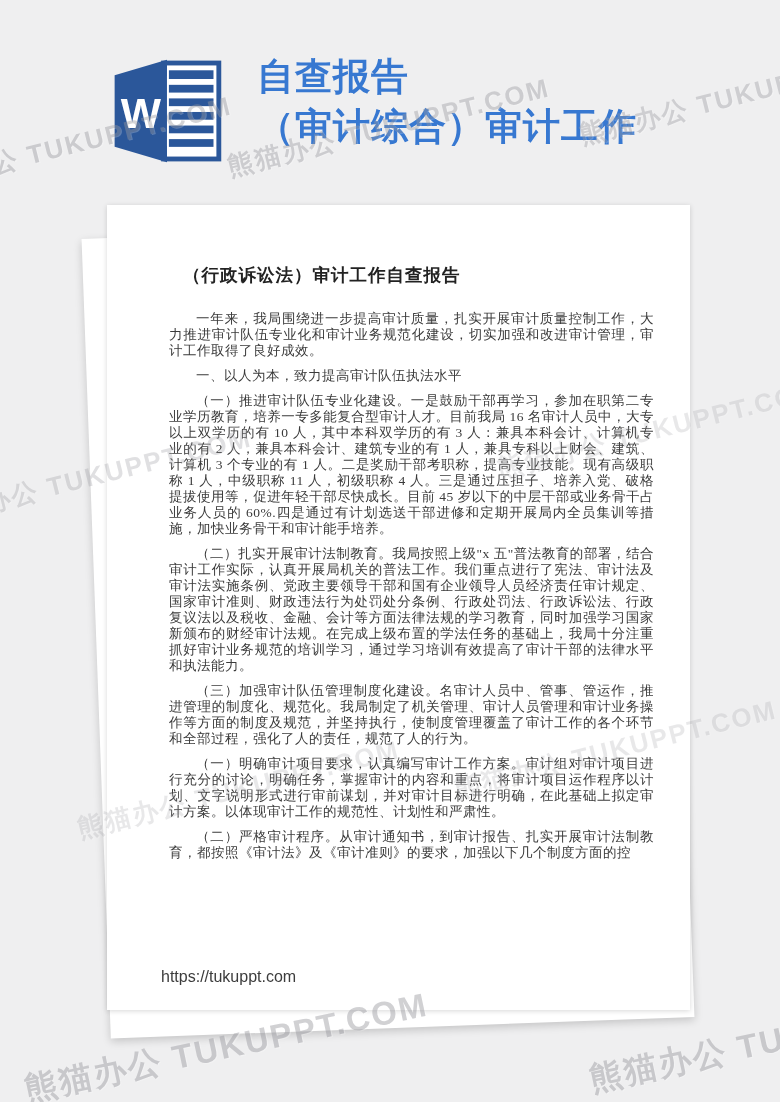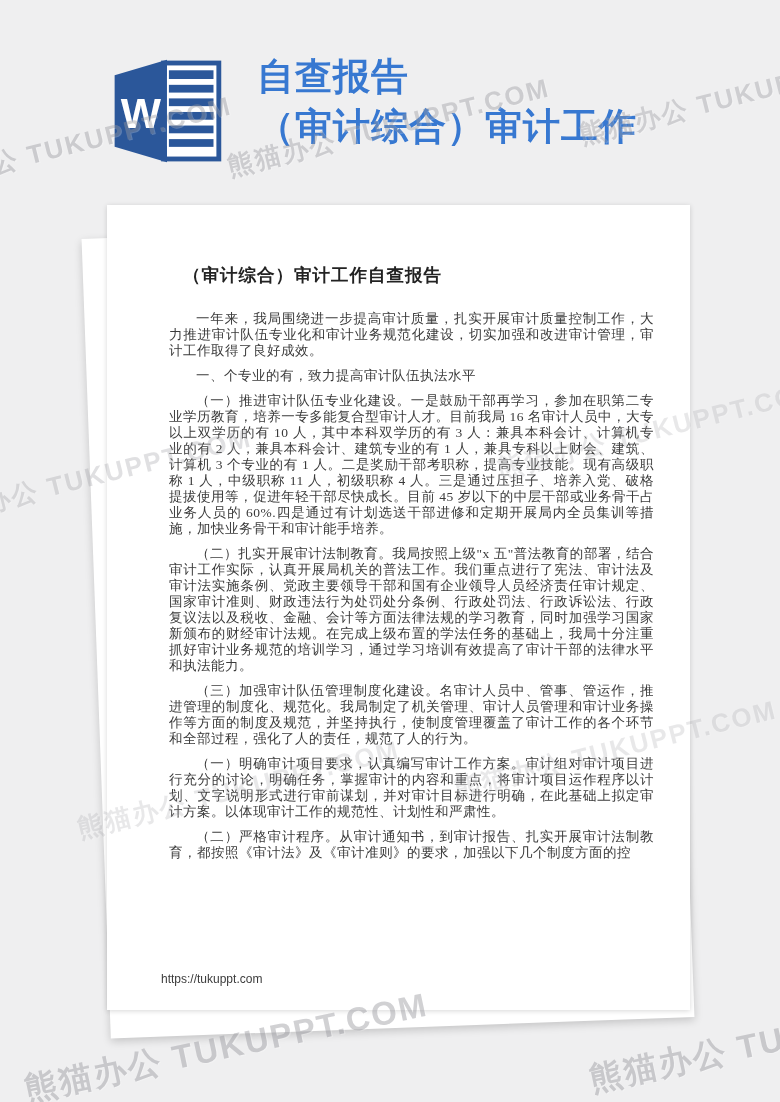--- a/index.html
+++ b/index.html
@@ -39,42 +39,42 @@
   }
   .doc-body p{
     font-family:"Liberation Serif","DejaVu Serif",serif;
     font-size:13.5px;line-height:16px;color:#3a3a3a;
     letter-spacing:0.5px;
     text-align:justify;text-indent:2em;
     margin:0 0 9px 8px;
   }
   .doc-footer{
     position:absolute;left:54px;bottom:24px;
-    font-size:12px;color:#3c3c3c;letter-spacing:0;
+    font-size:16px;color:#3c3c3c;letter-spacing:0;
   }
   
   .wm-layer{position:absolute;left:0;top:0;width:780px;height:1102px;pointer-events:none;}
   .wm{
     position:absolute;white-space:nowrap;
     font-weight:bold;letter-spacing:2px;
     color:#9a9aa0;
     text-shadow:1px 1px 0 rgba(255,255,255,0.55);
     transform-origin:left center;
   }
 </style>
 </head>
 <body>
 
 <div class="page-back"></div>
 
 <div class="page-main">
-  <div class="doc-title">（审计综合）审计工作自查报告</div>
+  <div class="doc-title">（行政诉讼法）审计工作自查报告</div>
   <div class="doc-body">
       <p>一年来，我局围绕进一步提高审计质量，扎实开展审计质量控制工作，大力推进审计队伍专业化和审计业务规范化建设，切实加强和改进审计管理，审计工作取得了良好成效。</p>
-      <p>一、个专业的有，致力提高审计队伍执法水平</p>
+      <p>一、以人为本，致力提高审计队伍执法水平</p>
       <p>（一）推进审计队伍专业化建设。一是鼓励干部再学习，参加在职第二专业学历教育，培养一专多能复合型审计人才。目前我局 16 名审计人员中，大专以上双学历的有 10 人，其中本科双学历的有 3 人：兼具本科会计、计算机专业的有 2 人，兼具本科会计、建筑专业的有 1 人，兼具专科以上财会、建筑、计算机 3 个专业的有 1 人。二是奖励干部考职称，提高专业技能。现有高级职称 1 人，中级职称 11 人，初级职称 4 人。三是通过压担子、培养入党、破格提拔使用等，促进年轻干部尽快成长。目前 45 岁以下的中层干部或业务骨干占业务人员的 60%.四是通过有计划选送干部进修和定期开展局内全员集训等措施，加快业务骨干和审计能手培养。</p>
       <p>（二）扎实开展审计法制教育。我局按照上级"x 五"普法教育的部署，结合审计工作实际，认真开展局机关的普法工作。我们重点进行了宪法、审计法及审计法实施条例、党政主要领导干部和国有企业领导人员经济责任审计规定、国家审计准则、财政违法行为处罚处分条例、行政处罚法、行政诉讼法、行政复议法以及税收、金融、会计等方面法律法规的学习教育，同时加强学习国家新颁布的财经审计法规。在完成上级布置的学法任务的基础上，我局十分注重抓好审计业务规范的培训学习，通过学习培训有效提高了审计干部的法律水平和执法能力。</p>
       <p>（三）加强审计队伍管理制度化建设。名审计人员中、管事、管运作，推进管理的制度化、规范化。我局制定了机关管理、审计人员管理和审计业务操作等方面的制度及规范，并坚持执行，使制度管理覆盖了审计工作的各个环节和全部过程，强化了人的责任，规范了人的行为。</p>
       <p>（一）明确审计项目要求，认真编写审计工作方案。审计组对审计项目进行充分的讨论，明确任务，掌握审计的内容和重点，将审计项目运作程序以计划、文字说明形式进行审前谋划，并对审计目标进行明确，在此基础上拟定审计方案。以体现审计工作的规范性、计划性和严肃性。</p>
       <p>（二）严格审计程序。从审计通知书，到审计报告、扎实开展审计法制教育，都按照《审计法》及《审计准则》的要求，加强以下几个制度方面的控</p>
     </div>
   <div class="doc-footer">https://tukuppt.com</div>
 </div>
 
 <div class="header">

